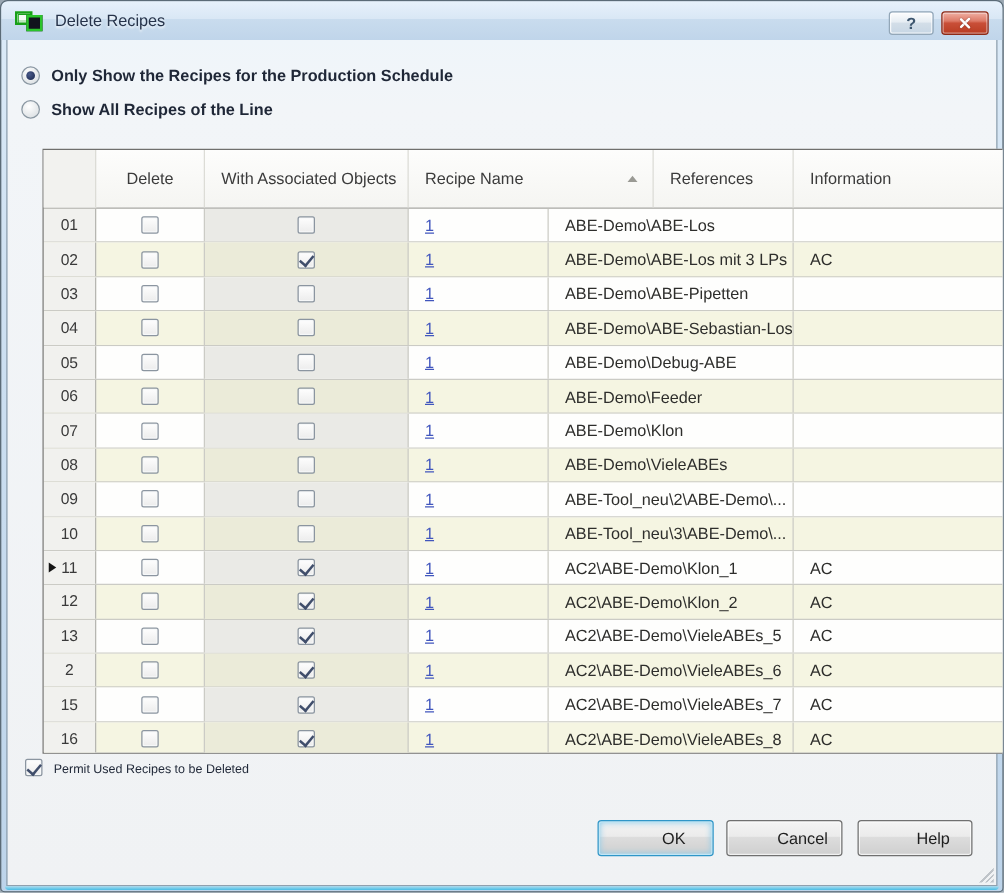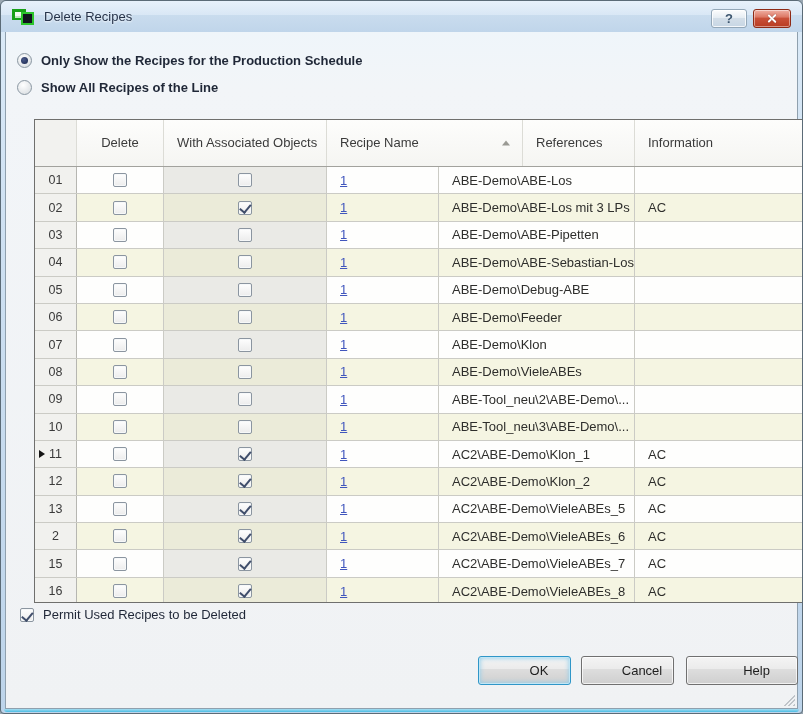--- a/index.html
+++ b/index.html
@@ -109,30 +109,30 @@
     border-bottom:4.5px solid #3f3f3f; }
   .arr-down{ width:0; height:0; border-left:4px solid transparent; border-right:4px solid transparent;
     border-top:4.5px solid #3f3f3f; }
   .sthumb{ position:absolute; left:1px; right:1px; top:25px; height:225px;
     background:linear-gradient(90deg,#f9f9f9,#e6e6e6 60%,#dadada); border:1px solid #9d9d9d; border-radius:2px; }
   .sthumb::after{ content:''; position:absolute; left:5px; right:5px; top:50%; height:7px; margin-top:-3px;
     background:repeating-linear-gradient(180deg,#9b9b9b 0 1px,transparent 1px 3px); }
 
   
   .permit-row{ position:absolute; left:19px; top:606px; display:flex; align-items:flex-end; gap:9px;
-    font-size:13px; color:#1f2737; }
+    font-size:10px; color:#1f2737; }
 
   .btn{ position:absolute; top:655px; height:29px; display:flex; align-items:center; justify-content:center;
     font-size:13px; color:#1e1e1e; border:1px solid #707070; border-radius:3px;
     background:linear-gradient(180deg,#f4f4f4 0%,#ebebeb 45%,#dddddd 46%,#cfcfcf 100%);
     box-shadow:inset 0 0 0 1px rgba(255,255,255,.7);padding-left:29px; }
   .btn-ok{ left:477px; width:93px; border-color:#2f96c8;
     box-shadow:inset 0 0 0 1px #c2e6f5, inset 0 0 5px 1px #8ecdeb; }
   .btn-cancel{ left:580px; width:93px; }
-  .btn-help{ left:685px; width:112px; }
+  .btn-help{ left:685px; width:92px; }
 
   .resize-grip{ position:absolute; right:7px; bottom:7px; width:13px; height:13px;
     background:linear-gradient(135deg,transparent 0 55%,#bfc4c9 55% 63%,transparent 63% 72%,#bfc4c9 72% 80%,transparent 80% 89%,#bfc4c9 89%); }
 </style>
 </head>
 <body>
 
 <div class="window">
 
   <div class="client-bg"></div>

